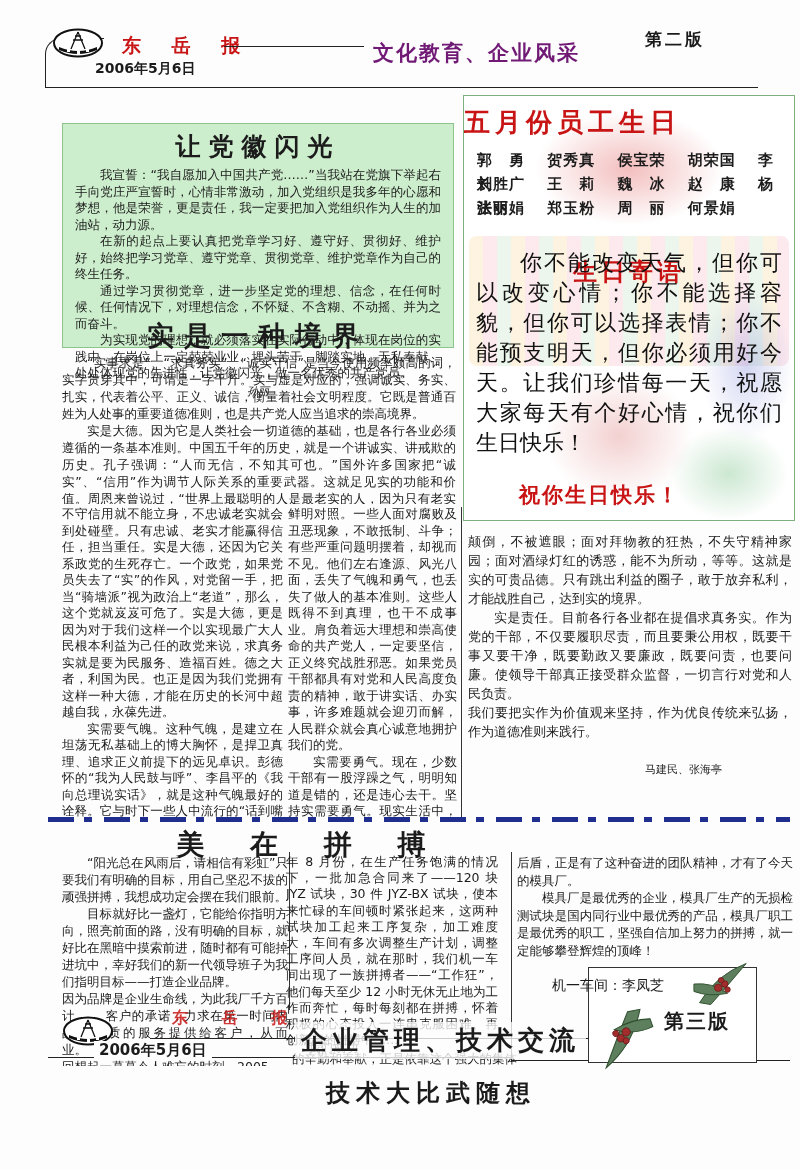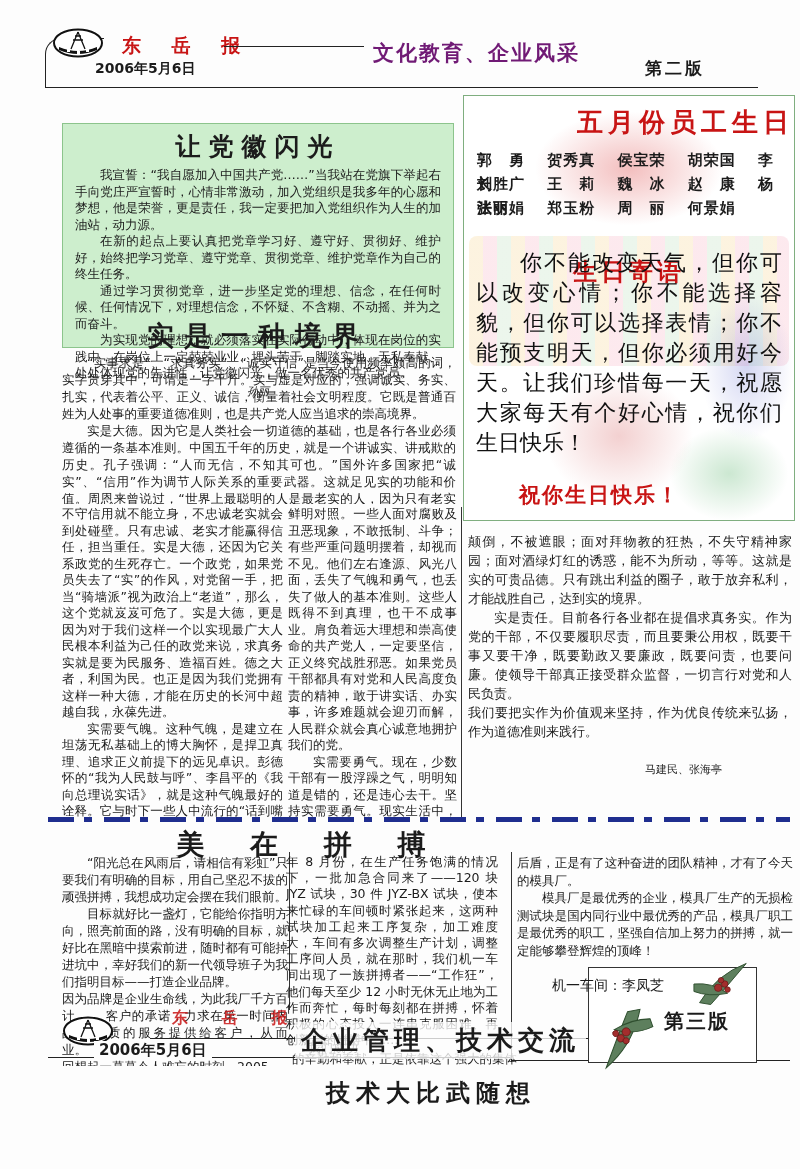--- a/index.html
+++ b/index.html
@@ -24,21 +24,21 @@
   .essay-title{text-align:center;font-size:27px;font-weight:bold;letter-spacing:10px;}
   .art{font-size:12.5px;line-height:17px;text-align:justify;}
   .art p{margin:0;text-indent:2em;}
   .art p.noind{text-indent:0;}
   .narrow{line-height:16.5px;}
   .vline{border-left:1.5px solid #333;width:0;}
   .sig-line{font-size:11px;}
   
   .bbox{border:1.5px solid #7fae7f;background:#ffffff;}
   .bbox .deco{position:absolute;border-radius:50%;}
-  .b-title{color:#c81414;font-size:26px;font-weight:bold;text-align:right;letter-spacing:5px;}
+  .b-title{color:#c81414;font-size:26px;font-weight:bold;text-align:left;letter-spacing:5px;}
   .b-names{font-weight:bold;font-size:15px;line-height:24px;letter-spacing:1px;}
   .b-sub{color:#c81414;font-size:24px;font-weight:bold;text-align:center;letter-spacing:4px;margin-top:40px;}
   .b-msg{font-size:22px;line-height:30px;text-align:justify;text-indent:2em;color:#111;}
   .b-wish{color:#c81414;font-size:21px;font-weight:bold;letter-spacing:2px;}
   
   .dashes{height:5px;background:repeating-linear-gradient(90deg,#1f2e8f 0 26px,transparent 26px 36px,#1f2e8f 36px 44px,transparent 44px 56px);}
   .struggle-title{text-align:center;font-size:28px;font-weight:bold;letter-spacing:18px;}
   
   .p3-brand{color:rgba(200,20,20,0.85);font-size:16px;font-weight:bold;letter-spacing:14px;}
   .p3-date{font-weight:bold;font-size:15px;background:#fdfdfd;padding:0 5px;}
@@ -62,21 +62,21 @@
       <path d="M7 19 Q26 27 45 19 L45 22 Q26 30 7 22 Z" fill="#111"></path>
       <rect x="15" y="21" width="3" height="3" fill="#fff"></rect>
         <rect x="25" y="23" width="3" height="3" fill="#fff"></rect>
         <rect x="34" y="21" width="3" height="3" fill="#fff"></rect>
     </svg>
   </div>
   <div class="abs brand" style="left:122px;top:33px;">东 岳 报</div>
   <div class="abs hline" style="left:224px;top:46px;width:140px;"></div>
   <div class="abs date" style="left:95px;top:60px;">2006年5月6日</div>
   <div class="abs section-title" style="left:373px;top:39px;">文化教育、企业风采</div>
-  <div class="abs edition" style="left:645px;top:57px;">第二版</div>
+  <div class="abs edition" style="left:645px;top:28px;">第二版</div>
   <div class="abs hline" style="left:45px;top:87px;width:713px;"></div>
 
   <div class="abs party" style="left:62px;top:95px;width:366px;height:215px;margin-top:28px;">
     <h2>让党徽闪光</h2>
     <p>我宣誓：“我自愿加入中国共产党……”当我站在党旗下举起右手向党庄严宣誓时，心情非常激动，加入党组织是我多年的心愿和梦想，他是荣誉，更是责任，我一定要把加入党组织作为人生的加油站，动力源。</p>
     <p>在新的起点上要认真把党章学习好、遵守好、贯彻好、维护好，始终把学习党章、遵守党章、贯彻党章、维护党章作为自己的终生任务。</p>
     <p>通过学习贯彻党章，进一步坚定党的理想、信念，在任何时候、任何情况下，对理想信念，不怀疑、不含糊、不动摇、并为之而奋斗。</p>
     <p>为实现党的理想，就必须落实在实际行动中，体现在岗位的实践中，在岗位上一定兢兢业业、埋头苦干、脚踏实地、无私奉献、处处体现党的先进性，让党徽闪光，做一名优秀的共产党员。</p>
     <p class="sig">孙丽</p>
   </div>

